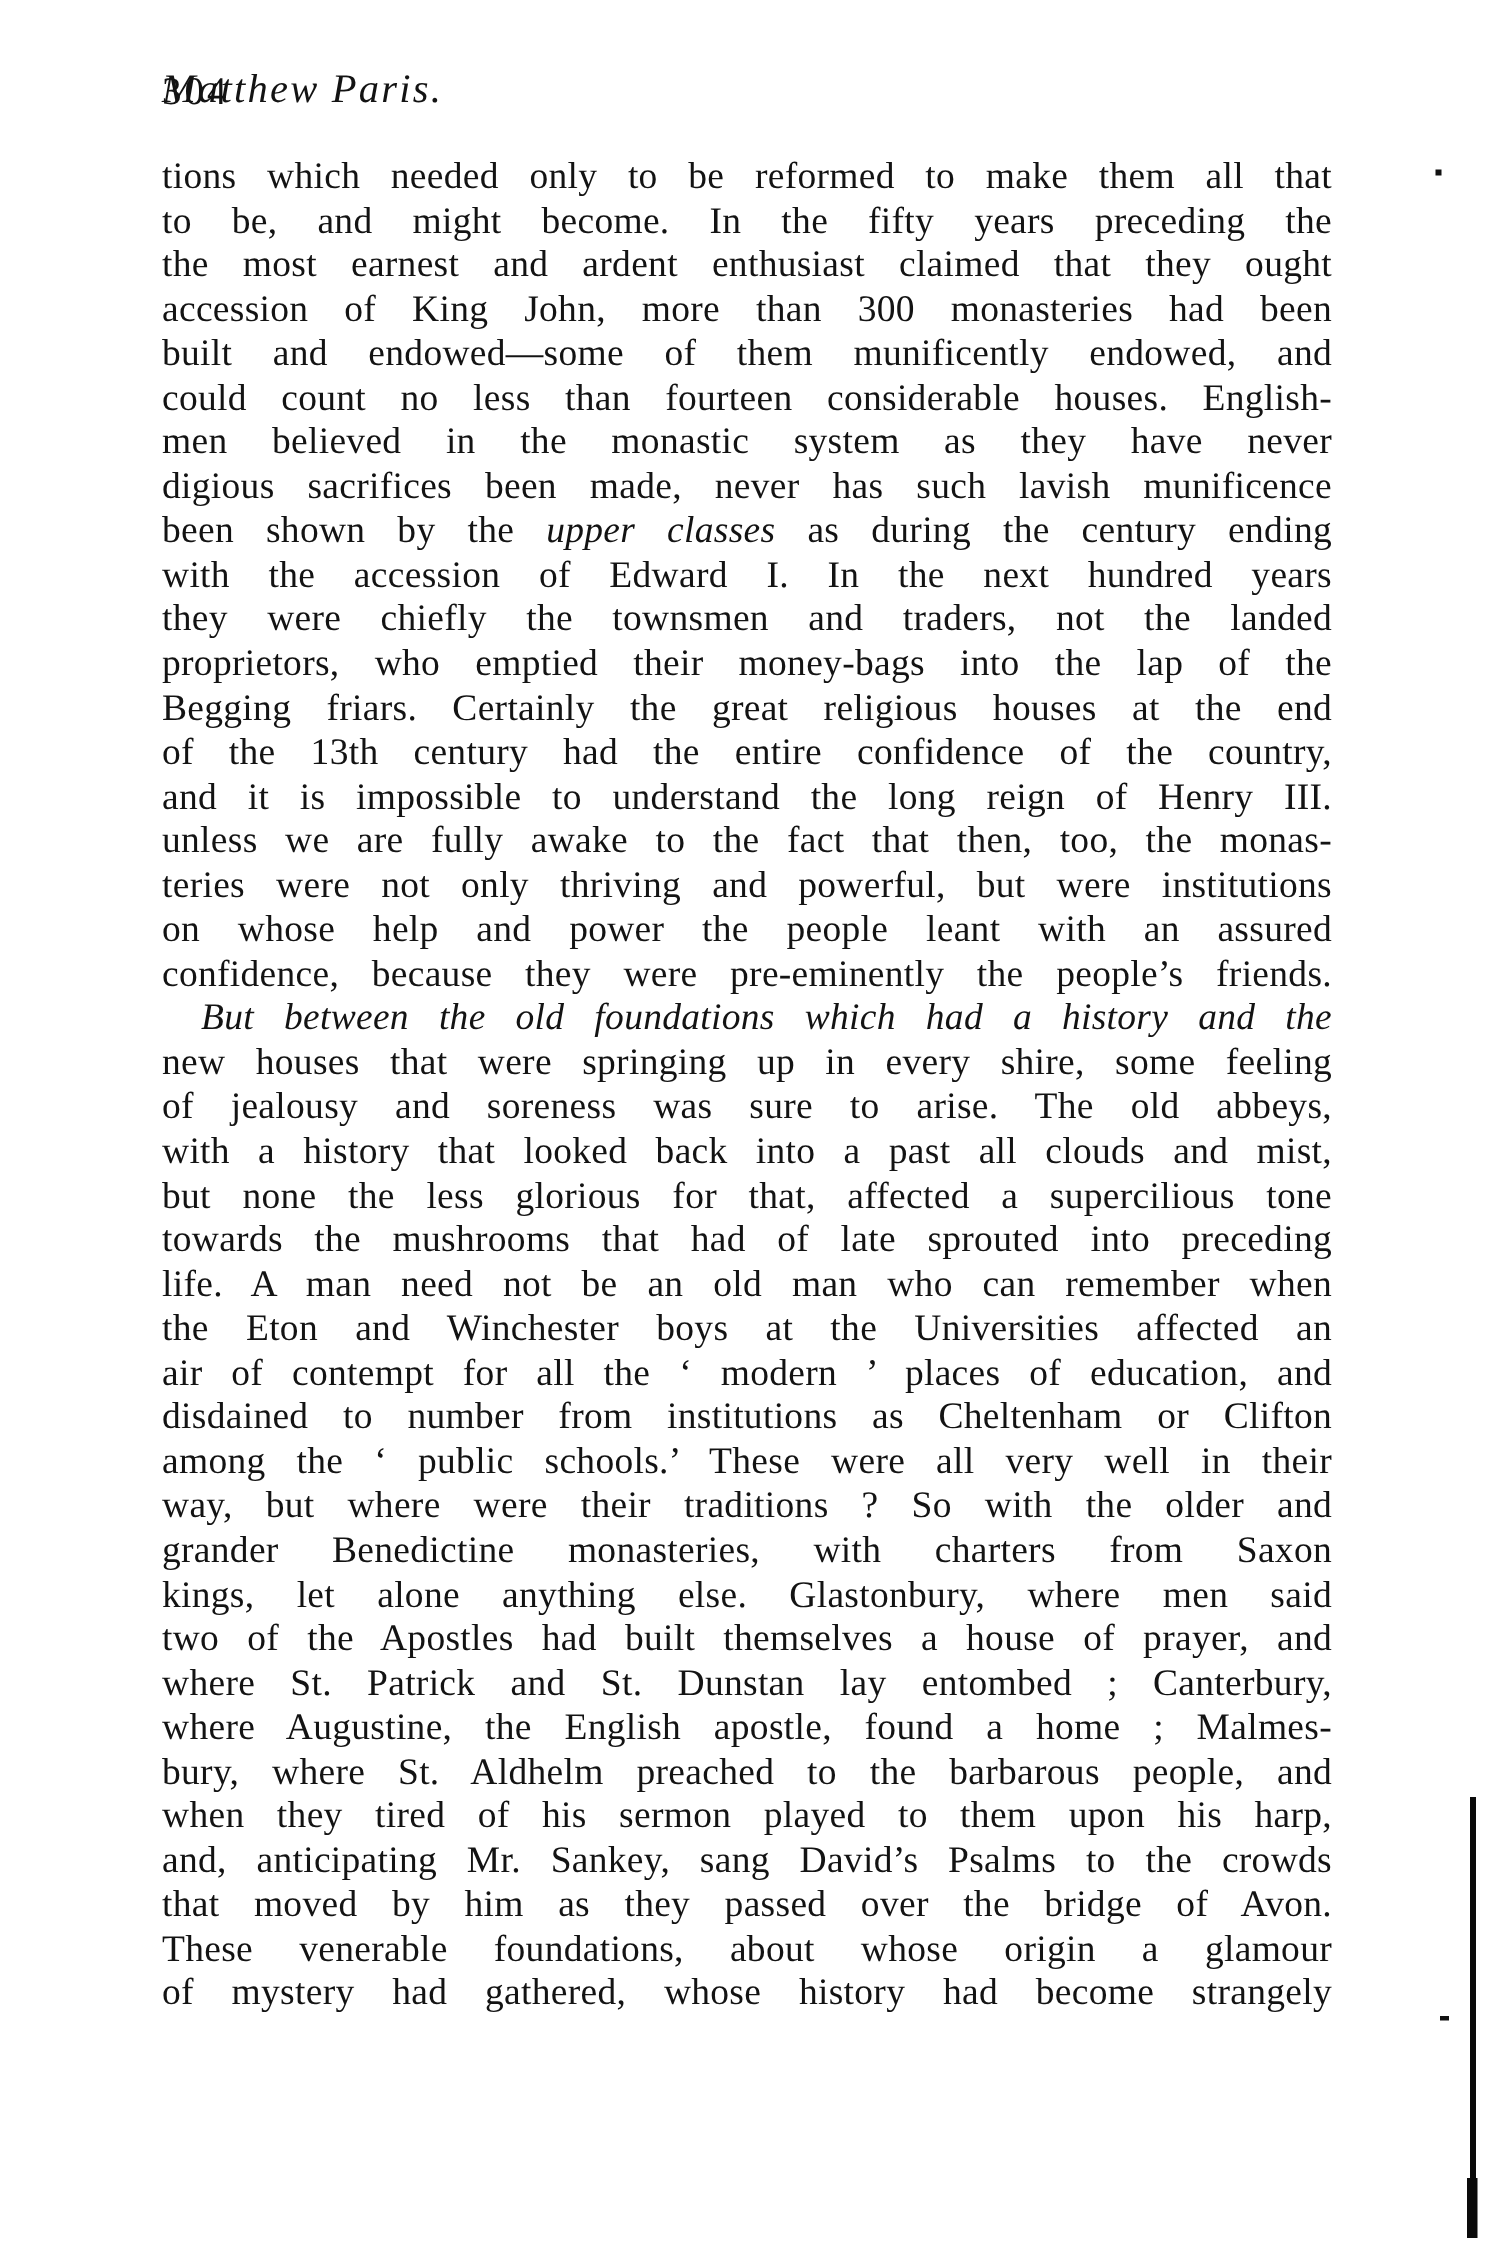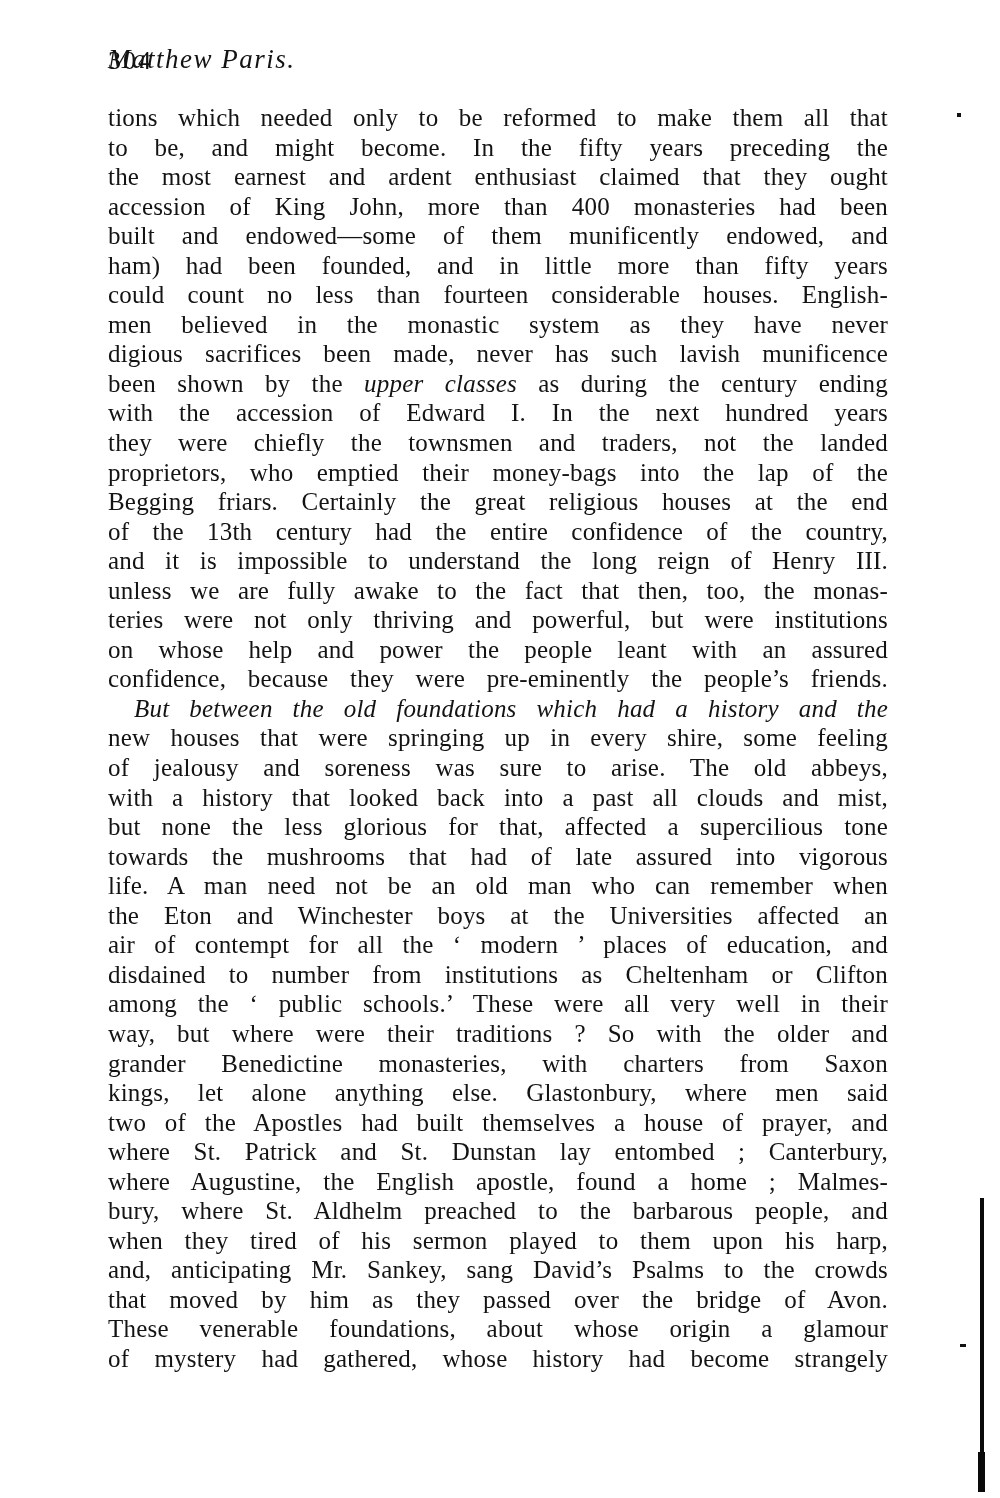--- a/index.html
+++ b/index.html
@@ -103,43 +103,42 @@
 
   <div class="page-header">
     <span class="page-number">304</span>
     <span class="running-title">Matthew Paris.</span>
   </div>
 
   <div class="text-block" id="body-lines">
       <div class="line">tions which needed only to be reformed to make them all that</div>
       <div class="line">to be, and might become. In the fifty years preceding the</div>
       <div class="line">the most earnest and ardent enthusiast claimed that they ought</div>
-      <div class="line">accession of King John, more than 400 monasteries had been</div>
+      <div class="line">accession of King John, more than 300 monasteries had been</div>
       <div class="line">built and endowed—some of them munificently endowed, and</div>
-      <div class="line">ham) had been founded, and in little more than fifty years</div>
       <div class="line">could count no less than fourteen considerable houses. English-</div>
       <div class="line">men believed in the monastic system as they have never</div>
       <div class="line">digious sacrifices been made, never has such lavish munificence</div>
       <div class="line">been shown by the <i>upper classes</i> as during the century ending</div>
       <div class="line">with the accession of Edward I. In the next hundred years</div>
       <div class="line">they were chiefly the townsmen and traders, not the landed</div>
       <div class="line">proprietors, who emptied their money-bags into the lap of the</div>
       <div class="line">Begging friars. Certainly the great religious houses at the end</div>
       <div class="line">of the 13th century had the entire confidence of the country,</div>
       <div class="line">and it is impossible to understand the long reign of Henry III.</div>
       <div class="line">unless we are fully awake to the fact that then, too, the monas-</div>
       <div class="line">teries were not only thriving and powerful, but were institutions</div>
       <div class="line">on whose help and power the people leant with an assured</div>
       <div class="line">confidence, because they were pre-eminently the people’s friends.</div>
       <div class="line indent">But between the old foundations which had a history and the</div>
       <div class="line">new houses that were springing up in every shire, some feeling</div>
       <div class="line">of jealousy and soreness was sure to arise. The old abbeys,</div>
       <div class="line">with a history that looked back into a past all clouds and mist,</div>
       <div class="line">but none the less glorious for that, affected a supercilious tone</div>
-      <div class="line">towards the mushrooms that had of late assured into vigorous</div>
+      <div class="line">towards the mushrooms that had of late sprouted into preceding</div>
       <div class="line">life. A man need not be an old man who can remember when</div>
       <div class="line">the Eton and Winchester boys at the Universities affected an</div>
       <div class="line">air of contempt for all the ‘ modern ’ places of education, and</div>
       <div class="line">disdained to number from institutions as Cheltenham or Clifton</div>
       <div class="line">among the ‘ public schools.’ These were all very well in their</div>
       <div class="line">way, but where were their traditions ? So with the older and</div>
       <div class="line">grander Benedictine monasteries, with charters from Saxon</div>
       <div class="line">kings, let alone anything else. Glastonbury, where men said</div>
       <div class="line">two of the Apostles had built themselves a house of prayer, and</div>
       <div class="line">where St. Patrick and St. Dunstan lay entombed ; Canterbury,</div>

